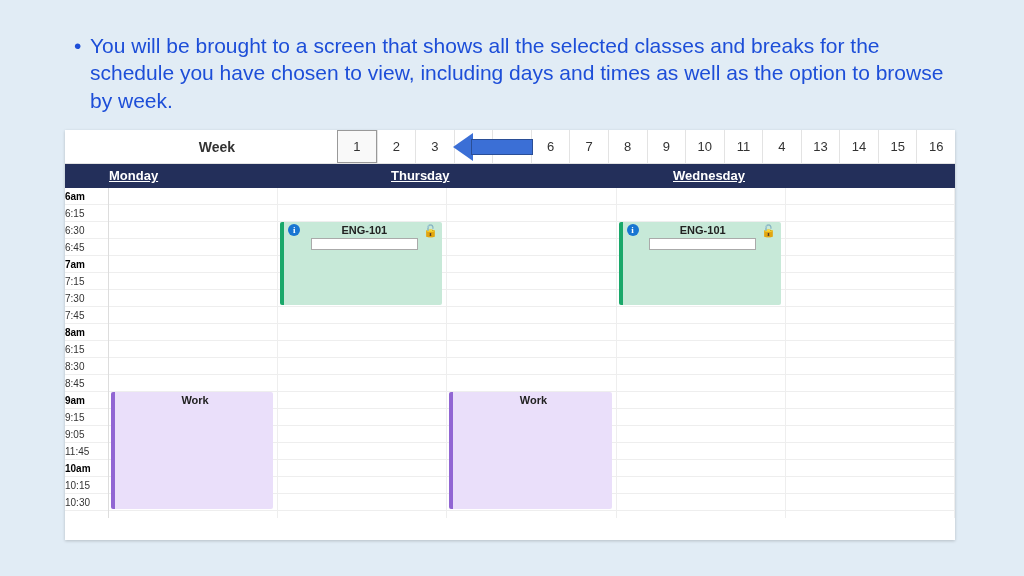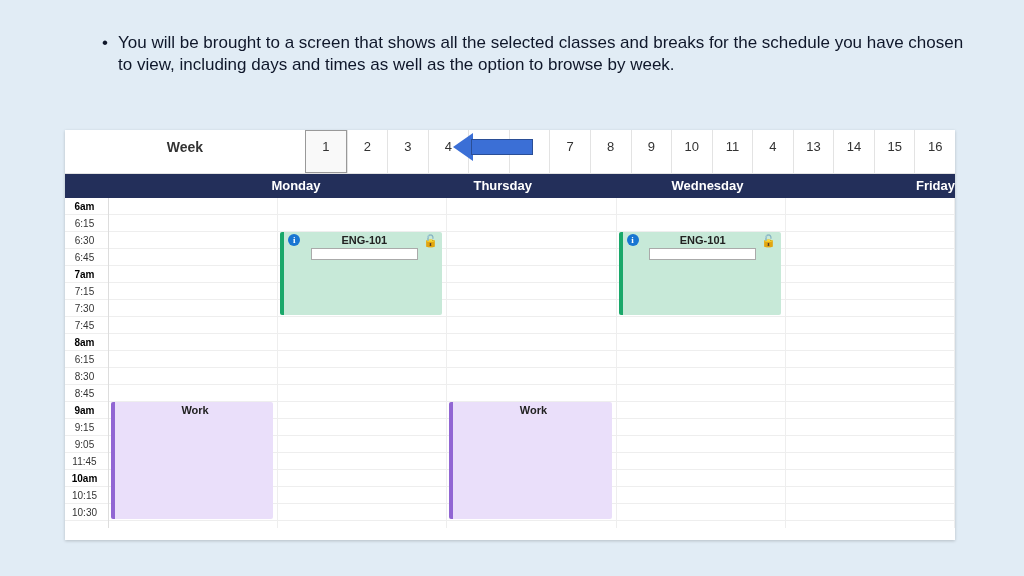--- a/index.html
+++ b/index.html
@@ -8,47 +8,47 @@
     font-family: Arial, Helvetica, sans-serif;
     width: 1024px;
     height: 576px;
     overflow: hidden;
     position: relative;
   }
   .bullet-area {
     padding: 32px 60px 8px 90px;
   }
   .bullet {
-    font-size: 17px;
-    color: #0f172a;
+    font-size: 21px;
+    color: #1d4ed8;
     position: relative;
     line-height: 1.3;
-    margin-left: 28px;
   }
   .bullet::before {
     content: "•";
     position: absolute;
     left: -16px;
     top: 0;
   }
   .app {
     position: absolute;
     left: 65px;
     top: 130px;
     width: 890px;
     height: 410px;
     background: #fff;
     box-shadow: 0 1px 3px rgba(0,0,0,0.2);
     overflow: hidden;
   }
   .week-row {
     display: flex;
     align-items: stretch;
-    height: 44px;
+    height: 34px;
     border-bottom: 1px solid #e3e3e3;
+    padding-left: 32px;
   }
   .week-label {
     width: 240px;
     text-align: center;
     font-size: 14px;
     font-weight: bold;
     color: #333;
     line-height: 34px;
   }
   .week-cell {
@@ -98,40 +98,41 @@
     height: 24px;
     font-size: 13px;
     font-weight: bold;
   }
   .time-gutter-head {
     width: 44px;
     background: #232f5a;
   }
   .day-head {
     flex: 1;
-    text-align: right;
+    text-align: left;
     line-height: 24px;
+    text-decoration: underline;
   }
   .grid {
     position: relative;
     display: flex;
     height: 330px;
     overflow: hidden;
   }
   .time-gutter {
     width: 44px;
     border-right: 1px solid #ddd;
     background: #fff;
   }
   .time-slot {
     height: 17px;
     font-size: 10px;
     line-height: 17px;
     padding-right: 4px;
-    text-align: center;
+    text-align: left;
     color: #333;
     border-bottom: 1px solid #eee;
     white-space: nowrap;
   }
   .time-slot.hour {
     font-weight: bold;
     color: #000;
   }
   .day-cols {
     flex: 1;
@@ -269,21 +270,20 @@
       </div>
   </div>
 
 
   <div class="days-header">
     <div class="time-gutter-head"></div>
     <div id="day-heads" style="display:flex;flex:1;">
         <div class="day-head">Monday</div>
         <div class="day-head">Thursday</div>
         <div class="day-head">Wednesday</div>
-        <div class="day-head">Friday</div>
       </div>
   </div>
 
   <div class="grid">
     <div class="time-gutter" id="time-gutter">
         <div class="time-slot hour">6am</div>
         <div class="time-slot">6:15</div>
         <div class="time-slot">6:30</div>
         <div class="time-slot">6:45</div>
         <div class="time-slot hour">7am</div>

